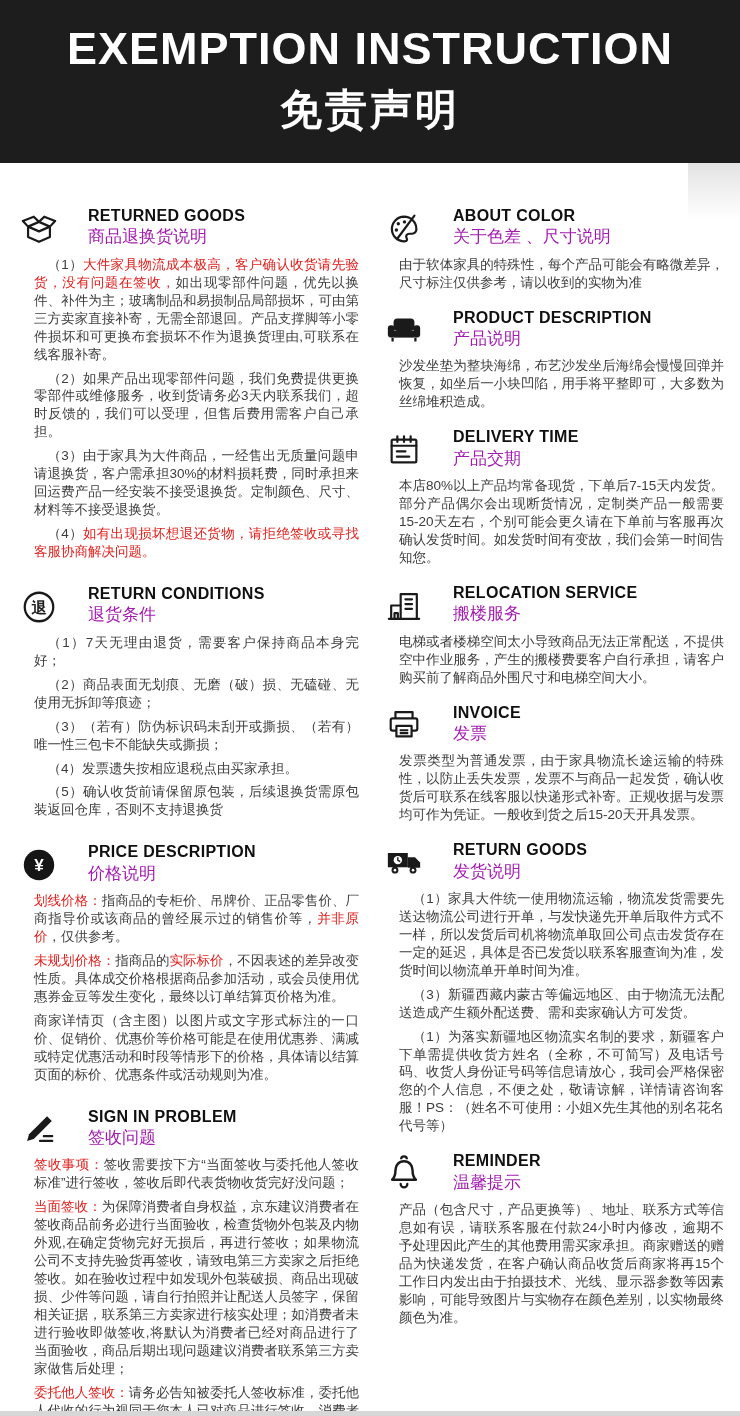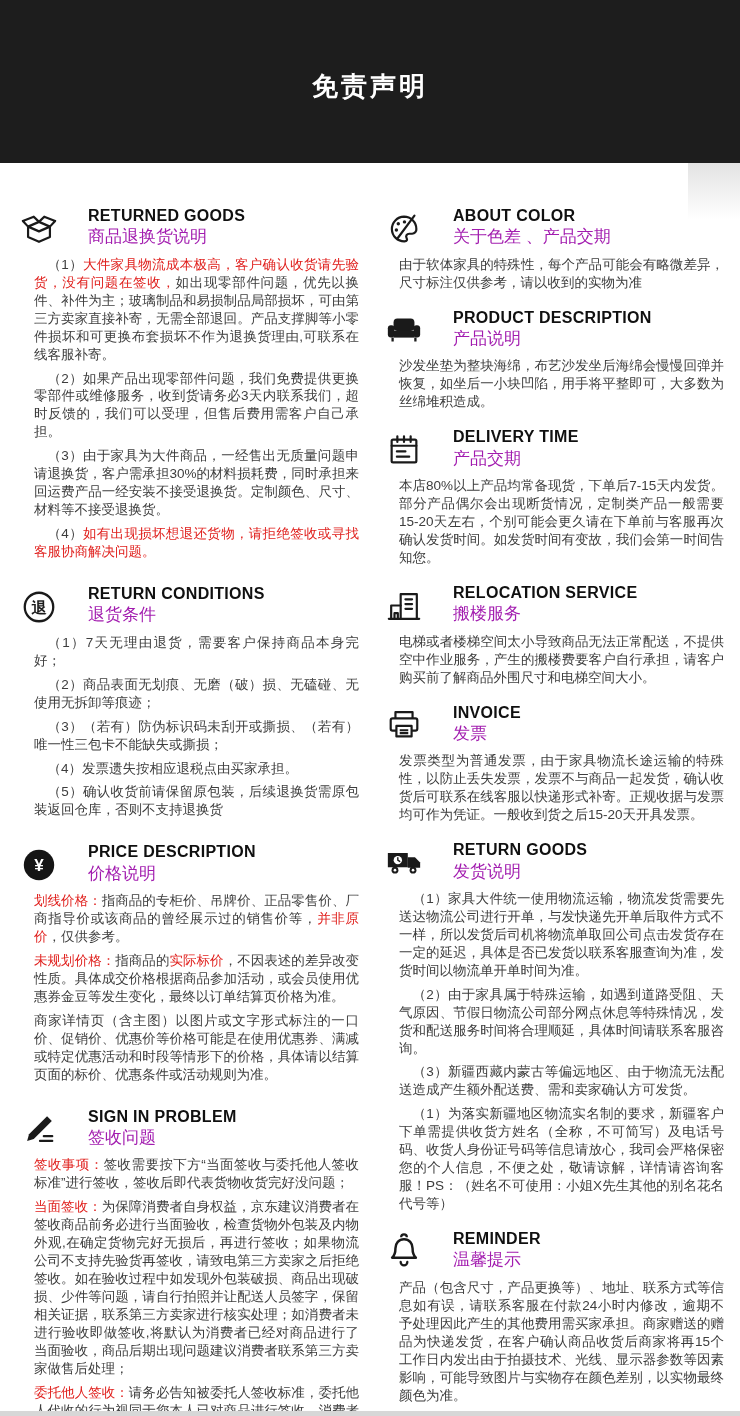--- a/index.html
+++ b/index.html
@@ -6,21 +6,21 @@
   body{
     width:740px;height:1416px;position:relative;overflow:hidden;
     background:#ffffff;
     font-family:"Liberation Sans","DejaVu Sans",sans-serif;
   }
   .banner{
     height:163px;background:#1d1d1d;color:#fff;
     display:flex;flex-direction:column;align-items:center;justify-content:center;
   }
   .banner-en{font-size:45px;font-weight:700;letter-spacing:1px;line-height:1.05;}
-  .banner-zh{font-size:26px;font-weight:700;letter-spacing:3px;margin-top:9px;}
+  .banner-zh{font-size:42px;font-weight:700;letter-spacing:3px;margin-top:9px;}
   .corner-shade{
     position:absolute;top:163px;right:0;width:52px;height:66px;
     background:linear-gradient(180deg,#e3e3e3 0%,rgba(255,255,255,0) 85%);
   }
   .columns{display:flex;gap:26px;padding:44px 16px 0 20px;}
   .col{flex:1 1 0;min-width:0;}
   .section{margin-bottom:24px;}
   .col-right .section{margin-bottom:17px;}
   .sec-head{display:flex;align-items:flex-end;margin-bottom:8px;gap:20px;}
   .sec-icon{width:38px;height:38px;margin-right:10px;flex:none;}
@@ -33,20 +33,21 @@
     margin:0 0 6px 0;text-align:justify;
   }
   .para.indent{text-indent:1em;}
   .red{color:#e0201d;}
   .bottom-strip{position:absolute;left:0;right:0;bottom:0;height:5px;background:#d7d7d7;}
 </style>
 </head>
 <body>
 
 <header class="banner">
+  <div class="banner-en">EXEMPTION INSTRUCTION</div>
   <div class="banner-zh">免责声明</div>
 </header>
 
 <div class="corner-shade"></div>
 
 <main class="columns">
   <div class="col col-left" id="col-left">
       <section class="section">
     <div class="sec-head">
       <span class="sec-icon">
@@ -140,21 +141,21 @@
                 <path d="M20 7a13 13 0 1 0 .5 26c2.8 0 3.2-1.8 2.2-3.6-1.2-2.1.2-4.4 2.8-4.4h3a4.5 4.5 0 0 0 4.5-5A13 13 0 0 0 20 7Z"></path>
                 <path d="M31 6 13.5 29.5" stroke-linecap="round"></path>
               </g>
               <circle cx="14" cy="14.5" r="1.8" fill="#1a1a1a"></circle>
               <circle cx="12" cy="21" r="1.8" fill="#1a1a1a"></circle>
               <circle cx="20.5" cy="12.5" r="1.8" fill="#1a1a1a"></circle>
             </svg>
           </span>
       <span class="sec-titles">
         <div class="t-en">ABOUT COLOR</div>
-        <div class="t-zh">关于色差 、产品交期</div>
+        <div class="t-zh">关于色差 、尺寸说明</div>
       </span>
     </div>
     <div class="sec-body">
           <p class="para"><span>由于软体家具的特殊性，每个产品可能会有略微差异，尺寸标注仅供参考，请以收到的实物为准</span></p>
         </div>
   </section>
       <section class="section">
     <div class="sec-head">
       <span class="sec-icon">
             <svg viewBox="0 0 40 40">
@@ -254,21 +255,20 @@
               <circle cx="29.5" cy="27.5" r="1.4" fill="#ffffff"></circle>
             </svg>
           </span>
       <span class="sec-titles">
         <div class="t-en">RETURN GOODS</div>
         <div class="t-zh">发货说明</div>
       </span>
     </div>
     <div class="sec-body">
           <p class="para indent"><span>（1）家具大件统一使用物流运输，物流发货需要先送达物流公司进行开单，与发快递先开单后取件方式不一样，所以发货后司机将物流单取回公司点击发货存在一定的延迟，具体是否已发货以联系客服查询为准，发货时间以物流单开单时间为准。</span></p>
-          <p class="para indent"><span>（2）由于家具属于特殊运输，如遇到道路受阻、天气原因、节假日物流公司部分网点休息等特殊情况，发货和配送服务时间将合理顺延，具体时间请联系客服咨询。</span></p>
           <p class="para indent"><span>（3）新疆西藏内蒙古等偏远地区、由于物流无法配送造成产生额外配送费、需和卖家确认方可发货。</span></p>
           <p class="para indent"><span>（1）为落实新疆地区物流实名制的要求，新疆客户下单需提供收货方姓名（全称，不可简写）及电话号码、收货人身份证号码等信息请放心，我司会严格保密您的个人信息，不便之处，敬请谅解，详情请咨询客服！PS：（姓名不可使用：小姐X先生其他的别名花名代号等）</span></p>
         </div>
   </section>
       <section class="section">
     <div class="sec-head">
       <span class="sec-icon">
             <svg viewBox="0 0 40 40">
               <path d="M20 6.5c-5.5 0-9 4.2-9 9.5 0 6.5-1.8 8.5-3.5 10h25c-1.7-1.5-3.5-3.5-3.5-10 0-5.3-3.5-9.5-9-9.5Z" fill="none" stroke="#1a1a1a" stroke-width="2.6" stroke-linejoin="round"></path>
               <path d="M17 4.5a3 3 0 0 1 6 0" fill="none" stroke="#1a1a1a" stroke-width="2.4"></path>

